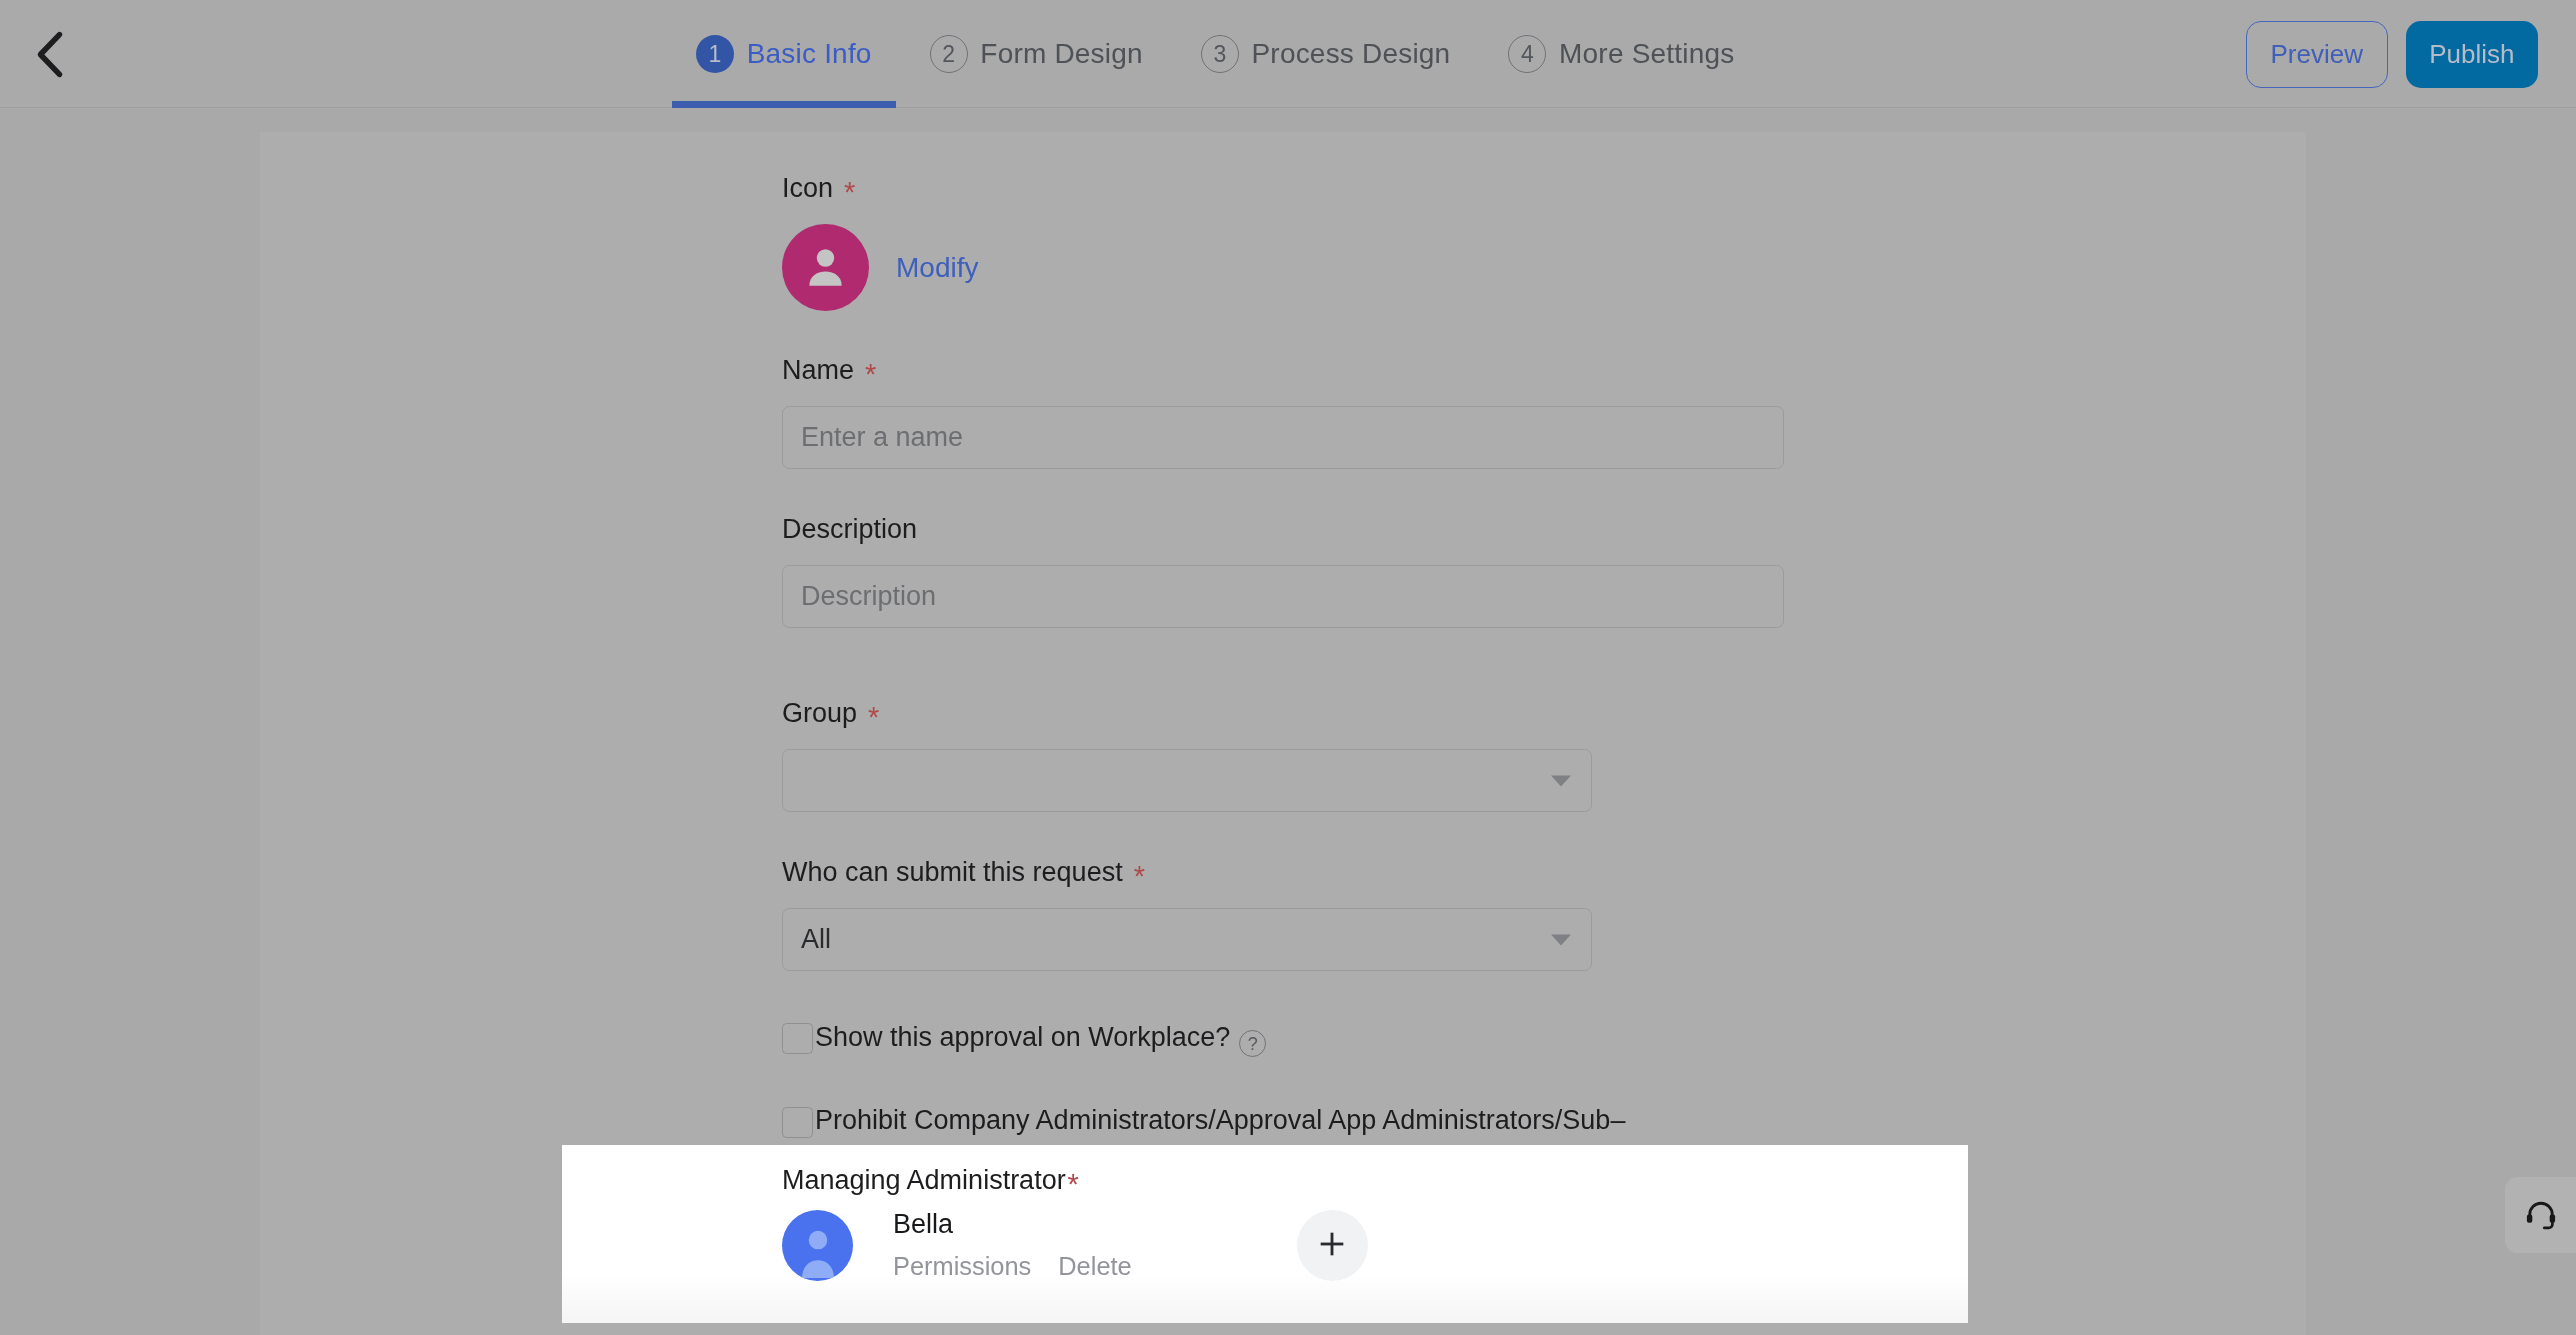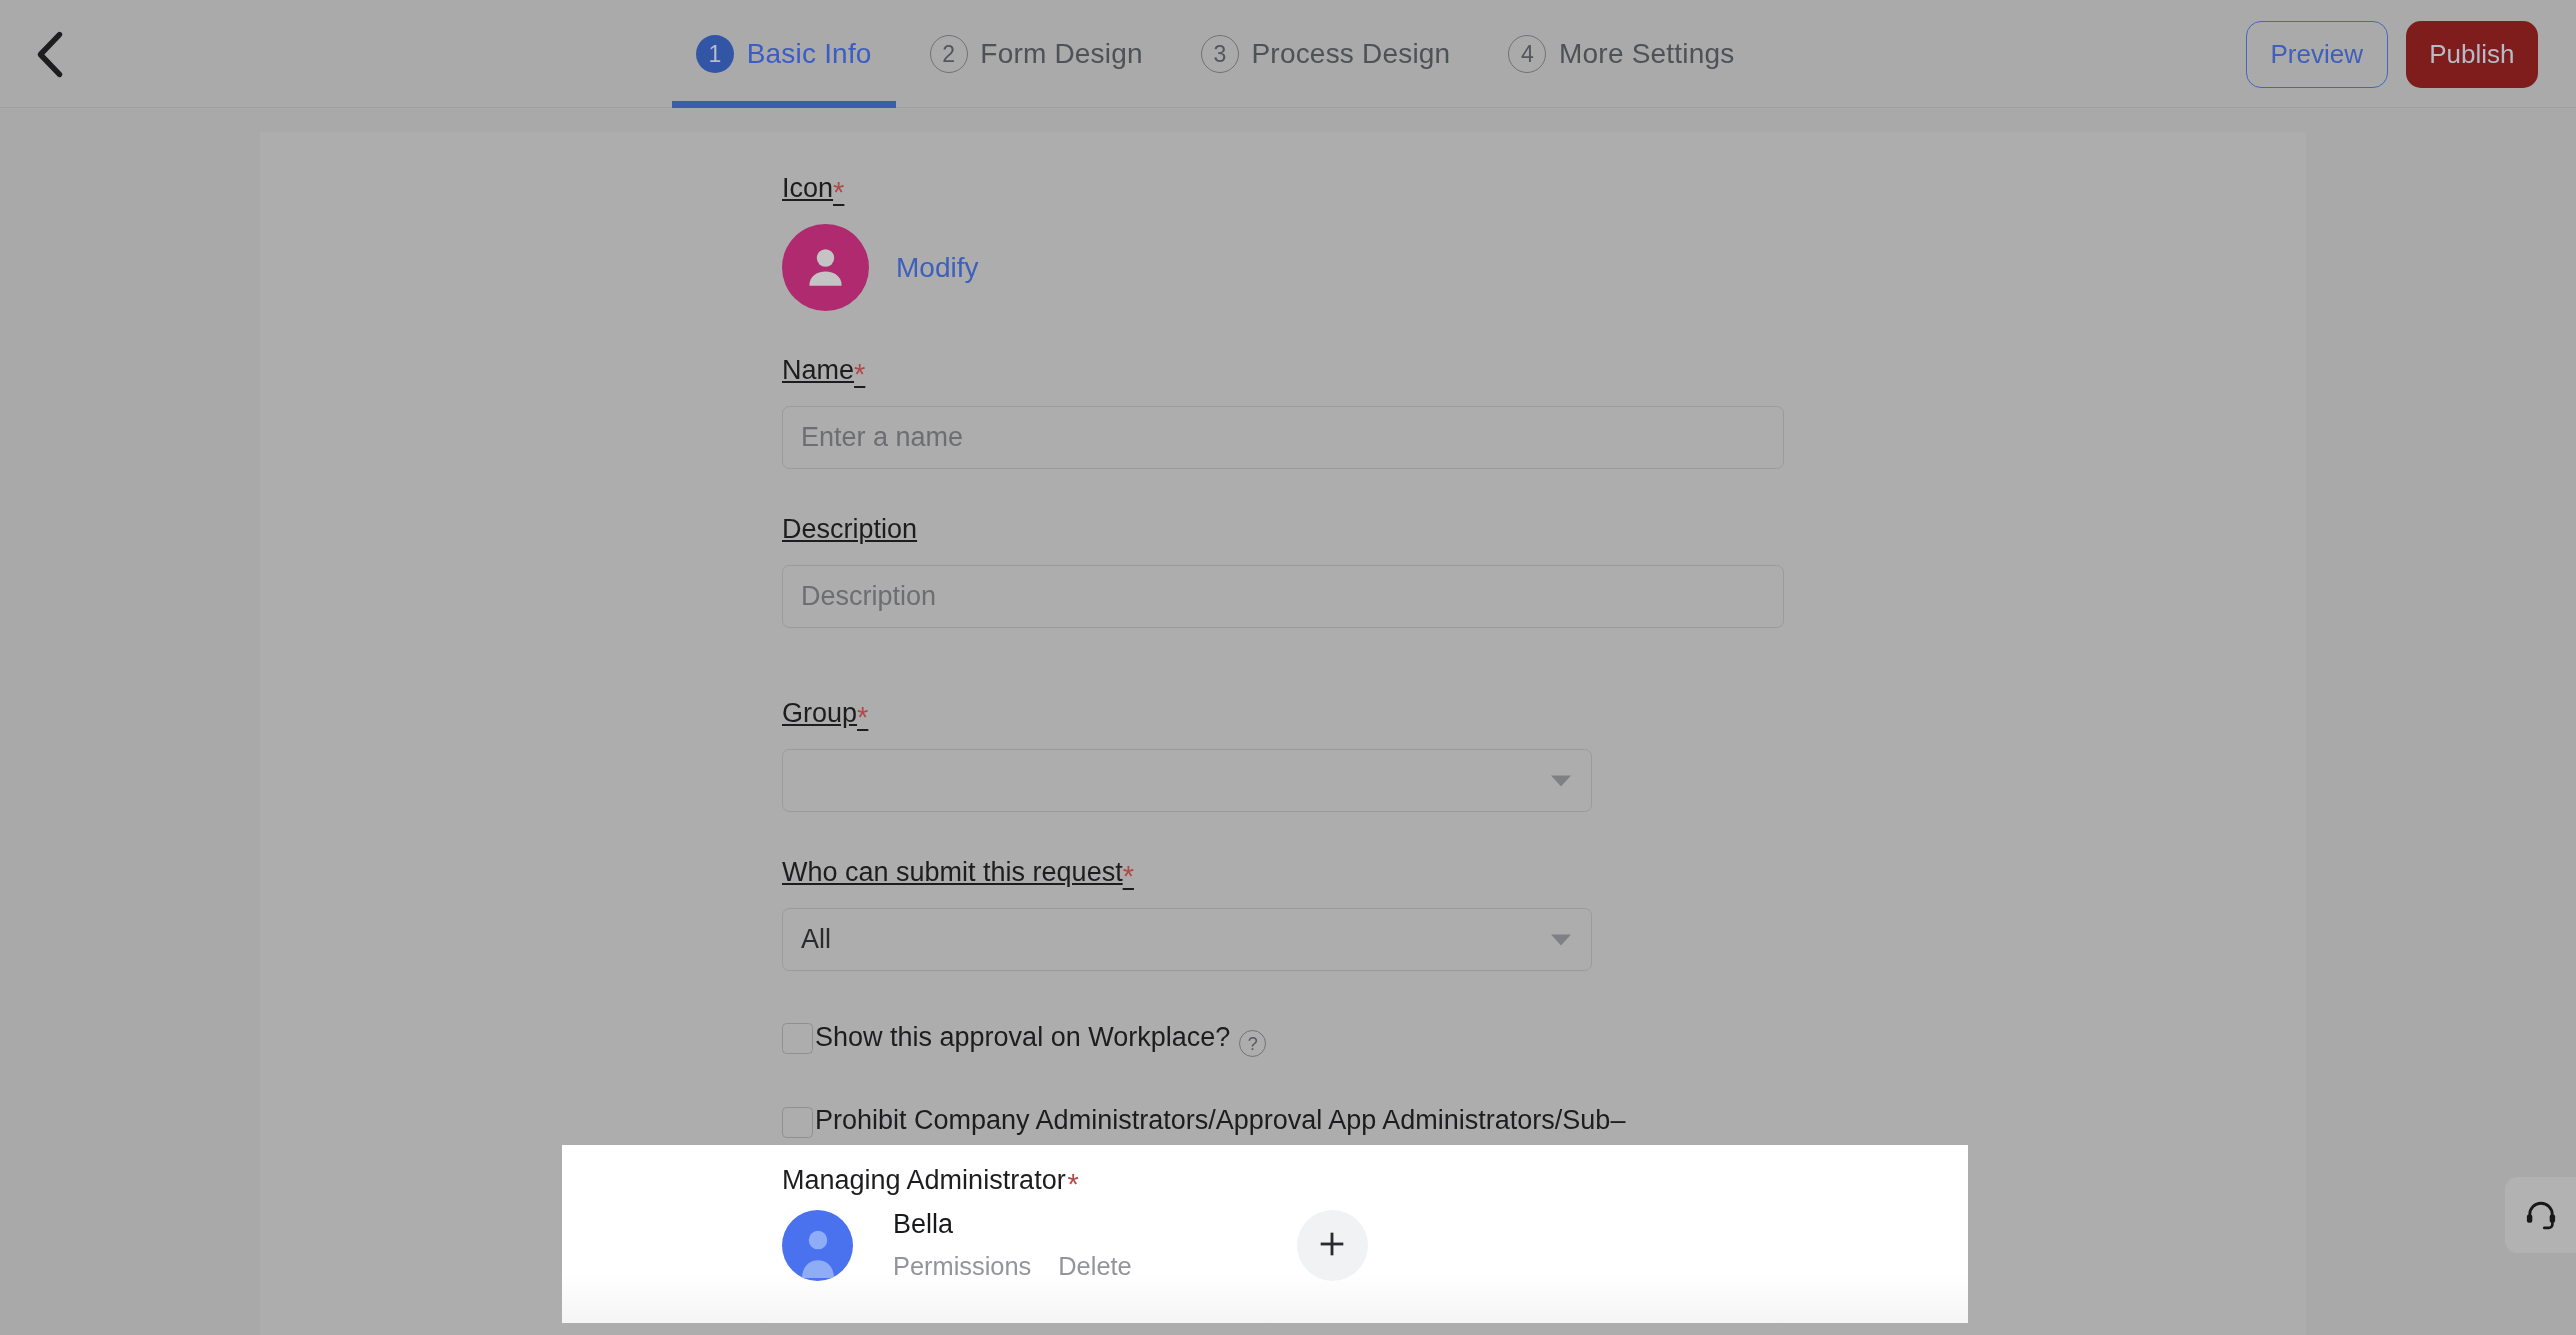--- a/index.html
+++ b/index.html
@@ -54,35 +54,35 @@
   .header-actions {
     position:absolute; right:38px; top:0; height:108px;
     display:flex; align-items:center; gap:18px;
   }
   .btn {
     height:67px; border-radius:15px;
     display:flex; align-items:center; justify-content:center;
     font-size:26px; cursor:pointer; padding:0 23.6px;
   }
   .btn-outline { border:1.8px solid #4765bd; color:#3f5fb9; background:transparent; }
-  .btn-primary { background:#7f1d1d; color:#b6bcc7; }
+  .btn-primary { background:#0369a1; color:#b6bcc7; }
 
   
   .card {
     position:absolute; left:260px; top:132px; width:2046px; height:1204px;
     background:#adadad;
   }
 
   .form {
     position:absolute; left:522px; top:41px; width:1088px;
   }
   .field { margin-bottom:38px; }
   .flabel {
     font-size:27px; color:#1d1d1f; margin-bottom:20px;
-    display:flex; align-items:flex-end; gap:0;text-decoration:underline;
+    display:flex; align-items:flex-end; gap:11px;
   }
   .req { color:#b04a4a; font-size:29px; line-height:1; position:relative; top:2.7px; }
 
   .input {
     width:1002px; height:63px; border:1.8px solid #9b9b9b; border-radius:7.3px;
     background:transparent;
     display:flex; align-items:center; padding:0 18px;
     font-size:27px; color:#6c6e72;
     cursor:text;
   }

